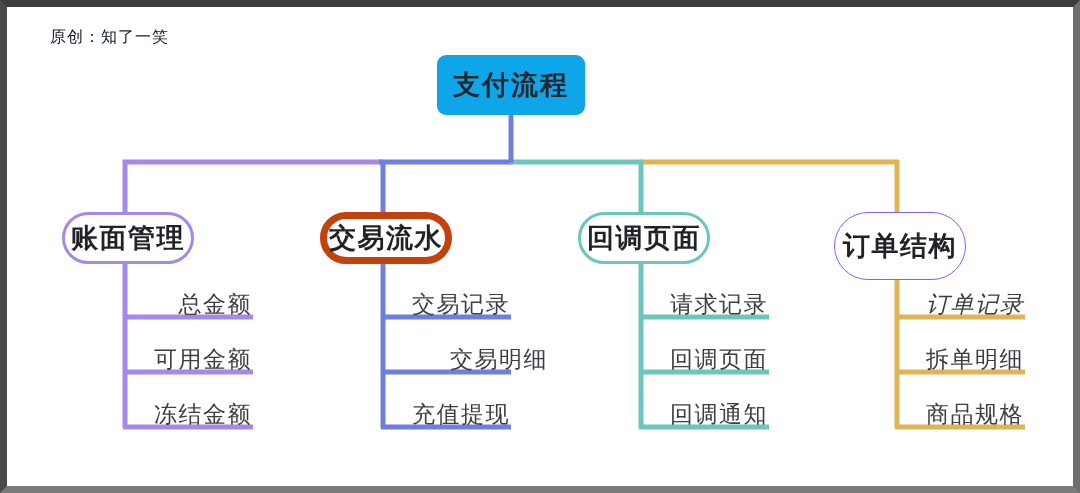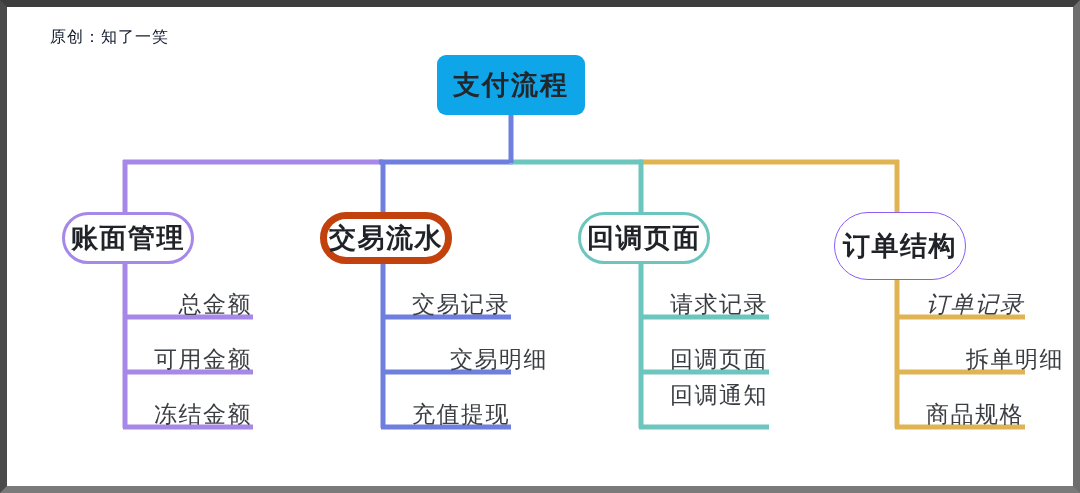--- a/index.html
+++ b/index.html
@@ -168,31 +168,31 @@
 
     <div class="branch-node" style="left:571px; top:205px; width:132px; height:52px; border:3px solid #6cc6bd;">
       <span class="branch-label">回调页面</span>
     </div>
     <div class="leaf-label" style="left:633px; top:282px; width:128px;">
       <span>请求记录</span>
     </div>
     <div class="leaf-label" style="left:633px; top:337px; width:128px;">
       <span>回调页面</span>
     </div>
-    <div class="leaf-label" style="left:633px; top:373px; width:128px;">
+    <div class="leaf-label" style="left:633px; top:392px; width:128px;">
       <span>回调通知</span>
     </div>
 
     <div class="branch-node" style="left:827px; top:205px; width:132px; height:68px; border:1px solid #8b5cf6;text-align:center;">
       <span class="branch-label">订单结构</span>
     </div>
     <div class="leaf-label" style="left:889px; top:282px; width:128px;font-style:italic;">
       <span>订单记录</span>
     </div>
-    <div class="leaf-label" style="left:889px; top:337px; width:128px;margin-left:40px;">
+    <div class="leaf-label" style="left:889px; top:337px; width:128px;">
       <span>拆单明细</span>
     </div>
     <div class="leaf-label" style="left:889px; top:392px; width:128px;">
       <span>商品规格</span>
     </div>
 
   </div>
 
   <div id="frame-border"></div>
 </div>

